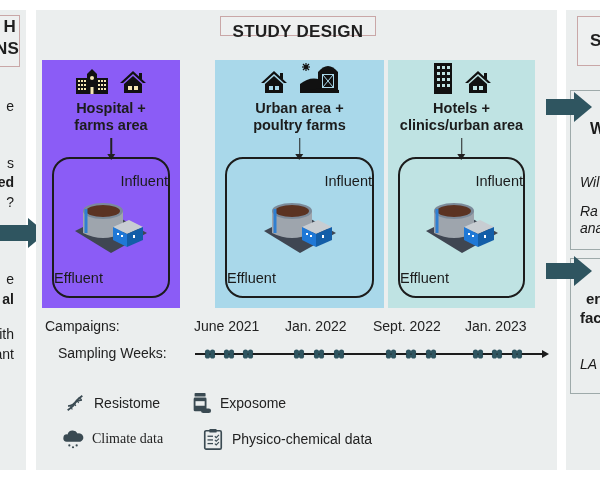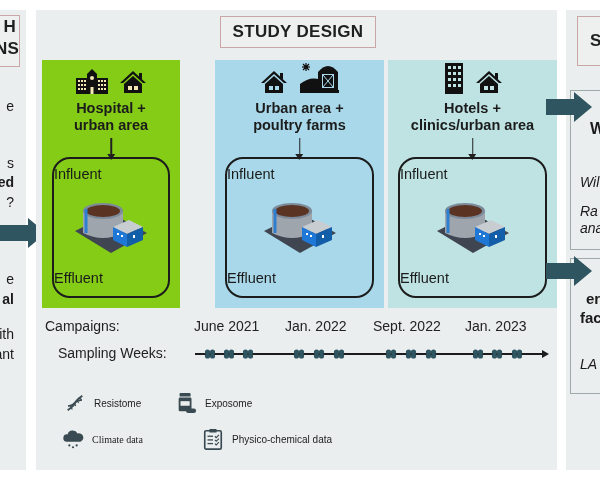--- a/index.html
+++ b/index.html
@@ -7,50 +7,50 @@
   body { font-family: "Liberation Sans", sans-serif; color: #1b1b1b; position: relative; }
 
   .panel { position: absolute; background: #ebeeee; }
   #left-panel { left: 0; top: 10px; width: 26px; height: 460px; }
   #main-panel { left: 36px; top: 10px; width: 521px; height: 460px; }
   #right-panel { left: 566px; top: 10px; width: 40px; height: 460px; }
 
   .title-box { position: absolute; border: 1.5px solid #c9a7a7; background: #eef0f0; font-weight: bold; font-size: 17px; letter-spacing: 0.3px; color: #1f1f1f; text-align: center; }
   #left-title { left: -6px; top: 15px; width: 26px; height: 52px; }
   #left-title span { display: block; line-height: 22px; text-align: right; padding-right: 3px; font-size: 17px; }
-  #main-title { left: 220px; top: 16px; width: 156px; height: 32px; line-height: 30px; }
+  #main-title { left: 220px; top: 16px; width: 156px; height: 20px; line-height: 30px; }
   #right-title { left: 577px; top: 16px; width: 40px; height: 50px; text-align: left; padding-left: 12px; padding-top: 14px; font-size: 17px; }
 
   .left-text { position: absolute; right: 586px; font-size: 14px; white-space: nowrap; text-align: right; }
   .left-text.b { font-weight: bold; }
 
   .col { position: absolute; top: 60px; height: 248px; }
-  #col-1 { left: 42px; width: 138px; background: #84cc16; }
+  #col-1 { left: 42px; width: 138px; background: #8b5cf6; }
   #col-2 { left: 215px; width: 169px; background: #a9d8ea; padding-left: 8px; }
-  #col-3 { left: 388px; width: 169px; background: #bfe3e3; }
+  #col-3 { left: 388px; width: 147px; background: #bfe3e3; }
 
   .col-icons { position: absolute; top: 6px; left: 0; right: 0; display: flex; justify-content: center; gap: 10px; height: 28px; align-items: flex-end; }
   .col-heading { position: absolute; top: 40px; left: 0; right: 0; text-align: center; font-weight: bold; font-size: 14.5px; line-height: 17px; color: #1c1c1c; }
   .down-arrow { position: absolute; left: 50%; top: 78px; width: 1.5px; height: 18px; background: #222; transform: translateX(-50%); }
   .down-arrow::after { content: ""; position: absolute; left: -3.5px; bottom: -4px; border-left: 4px solid transparent; border-right: 4px solid transparent; border-top: 6px solid #222; }
   .wwtp-box { position: absolute; top: 97px; left: 10px; right: 10px; height: 141px; border: 2px solid #1c1c1c; border-radius: 18px; }
-  .wwtp-in { position: absolute; top: 7px; left: 0; right: 0; text-align: left; font-size: 14.5px; }
+  .wwtp-in { position: absolute; top: 14px; left: 0; right: 0; text-align: right; font-size: 14.5px; }
   .wwtp-out { position: absolute; bottom: 10px; left: 0; right: 0; text-align: left; font-size: 14.5px; }
   .plant { position: absolute; left: 50%; top: 34px; transform: translateX(-50%); width: 76px; height: 62px; }
 
   .big-arrow { position: absolute; width: 48px; height: 30px; }
   .big-arrow .shaft { position: absolute; left: 0; top: 7px; width: 30px; height: 16px; background: #2f5560; }
   .big-arrow .head { position: absolute; left: 28px; top: 0; border-top: 15px solid transparent; border-bottom: 15px solid transparent; border-left: 18px solid #2f5560; }
 
   .timeline-label { position: absolute; font-size: 14px; color: #222; }
   .campaign { position: absolute; top: 318px; font-size: 14px; color: #222; }
   .tl-line { position: absolute; left: 195px; top: 353px; width: 348px; height: 1.5px; background: #1c1c1c; }
   .tl-arrow { position: absolute; left: 542px; top: 350px; border-top: 4px solid transparent; border-bottom: 4px solid transparent; border-left: 7px solid #1c1c1c; }
 
-  .legend-item { position: absolute; display: flex; align-items: center; gap: 8px; font-size: 10px; color: #222; }
+  .legend-item { position: absolute; display: flex; align-items: center; gap: 8px; font-size: 14px; color: #222; }
   .legend-icon { width: 22px; height: 22px; display: inline-block; }
 
   .right-box { position: absolute; left: 570px; border: 1.5px solid #9eaaaa; border-right: none; width: 40px; background: #ebeeee; }
   .right-text { position: absolute; left: 580px; font-size: 14px; white-space: nowrap; }
   .right-text.i { font-style: italic; }
   .right-text.b { font-weight: bold; }
 </style>
 </head>
 <body>
 
@@ -108,21 +108,21 @@
     <svg width="28" height="24" viewBox="0 0 28 24">
       <polygon points="14,1 1,13 4,13 14,4 24,13 27,13" fill="#111"></polygon>
       <rect x="20" y="3" width="3" height="6" fill="#111"></rect>
       <polygon points="14,6 5,14 5,23 23,23 23,14" fill="#111"></polygon>
       <rect x="9" y="16" width="4" height="4" fill="#f5e7b4"></rect>
         <rect x="15" y="16" width="4" height="4" fill="#f5e7b4"></rect>
     </svg>
   </div>
   <div class="col-heading">
     <div>Hospital +</div>
-    <div>urban area</div>
+    <div>farms area</div>
   </div>
   <div class="down-arrow"></div>
   <div class="wwtp-box">
     <div class="wwtp-in">Influent</div>
     <svg class="plant" viewBox="0 0 76 62">
       <polygon points="2,38 38,20 74,40 38,60" fill="#3f4652"></polygon>
       <path d="M10,18 L10,40 Q30,50 50,40 L50,18 Z" fill="#9ea5ad"></path>
       <ellipse cx="30" cy="18" rx="20" ry="8" fill="#7c8a99"></ellipse>
       <ellipse cx="30" cy="18" rx="17" ry="6" fill="#5b3322"></ellipse>
       <path d="M13,16 L13,40" stroke="#2f7fd1" stroke-width="3"></path>
@@ -277,21 +277,21 @@
     <path d="M4,14 Q10,14 12,12 Q14,10 20,10" stroke="#3a4a52" stroke-width="2" fill="none" transform="rotate(-10 12 12)"></path>
     <g stroke="#3a4a52" stroke-width="1.2">
         <line x1="7" y1="15" x2="9" y2="19"></line>
         <line x1="10" y1="12" x2="13" y2="15"></line>
         <line x1="14" y1="9" x2="16" y2="12"></line>
         <line x1="16" y1="6" x2="19" y2="8"></line>
       </g>
   </svg>
   <span>Resistome</span>
 </div>
-<div class="legend-item" style="left:175px; top:392px;">
+<div class="legend-item" style="left:190px; top:392px;">
   <svg class="legend-icon" viewBox="0 0 24 24">
     <rect x="5" y="1" width="12" height="4" rx="1" fill="#3a4a52"></rect>
     <rect x="4" y="6" width="14" height="15" rx="1.5" fill="#3a4a52"></rect>
     <rect x="6" y="10" width="10" height="5" fill="#ebeeee"></rect>
     <rect x="12" y="18" width="11" height="5" rx="2.5" fill="#3a4a52"></rect>
   </svg>
   <span>Exposome</span>
 </div>
 <div class="legend-item" style="left:62px; top:428px;font-family:Liberation Serif, serif;">
   <svg class="legend-icon" viewBox="0 0 24 24">

